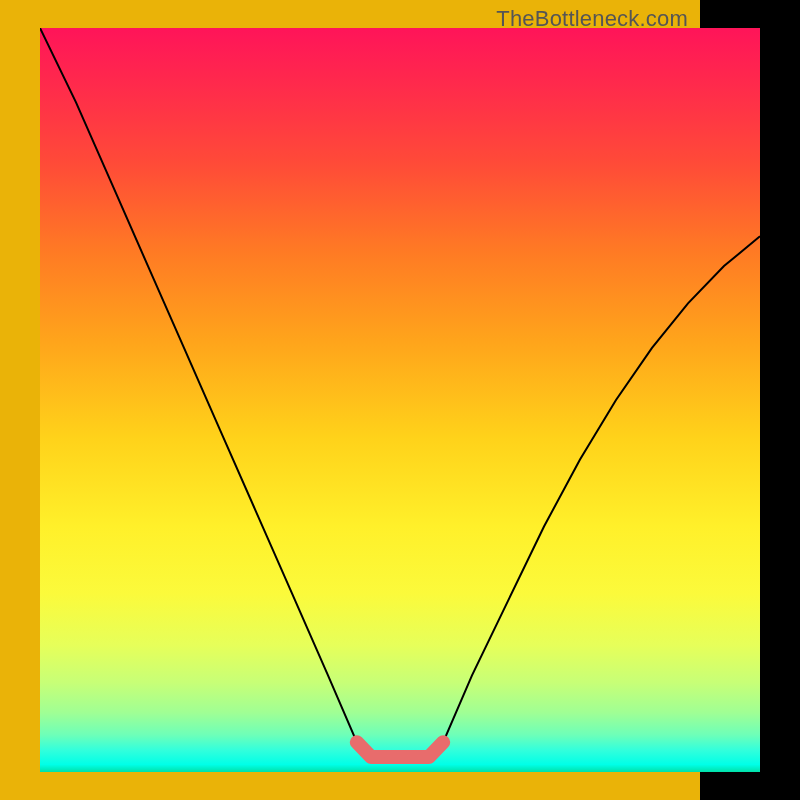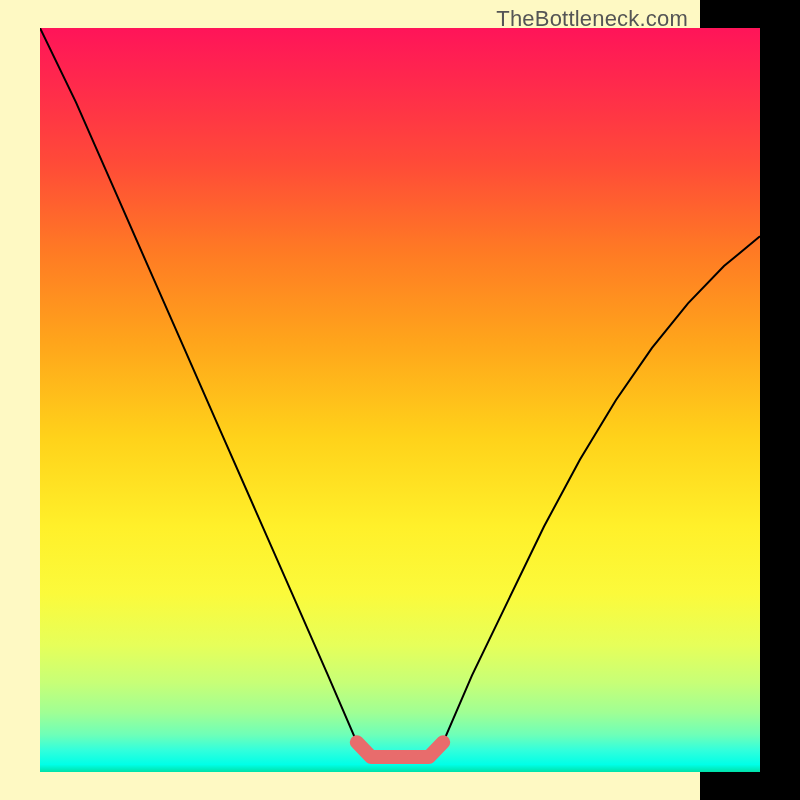--- a/index.html
+++ b/index.html
@@ -8,21 +8,21 @@
     width: 800px;
     height: 800px;
     overflow: hidden;
     background: #000;
     font-family: Arial, Helvetica, sans-serif;
   }
   .frame {
     position: relative;
     width: 700px;
     height: 800px;
-    background: #fef9c3;
+    background: #eab308;
   }
   .plot-area {
     position: absolute;
     left: 40px;
     top: 28px;
     width: 720px;
     height: 744px;
     background: linear-gradient(to bottom,
       #ff1459 0%,
       #ff2b4b 8%,

